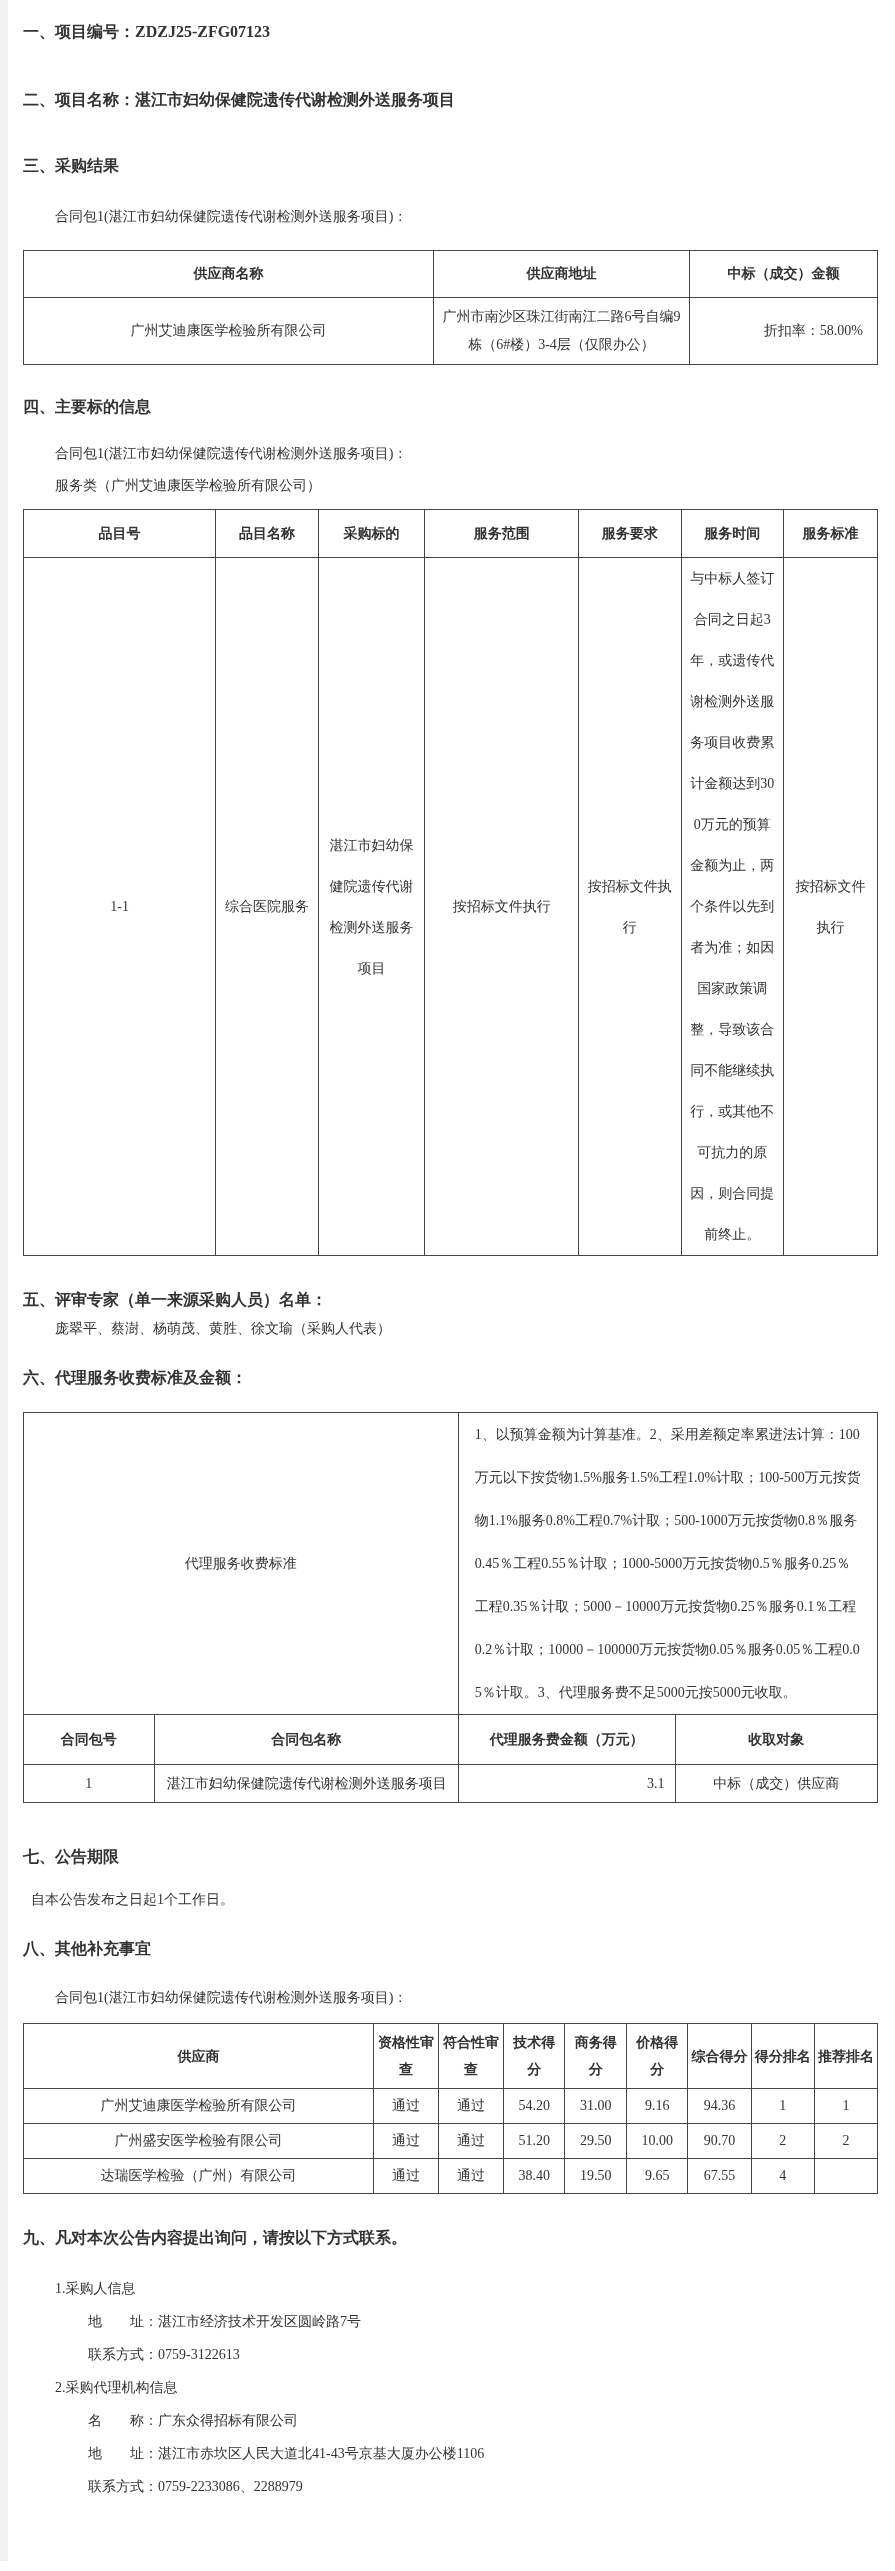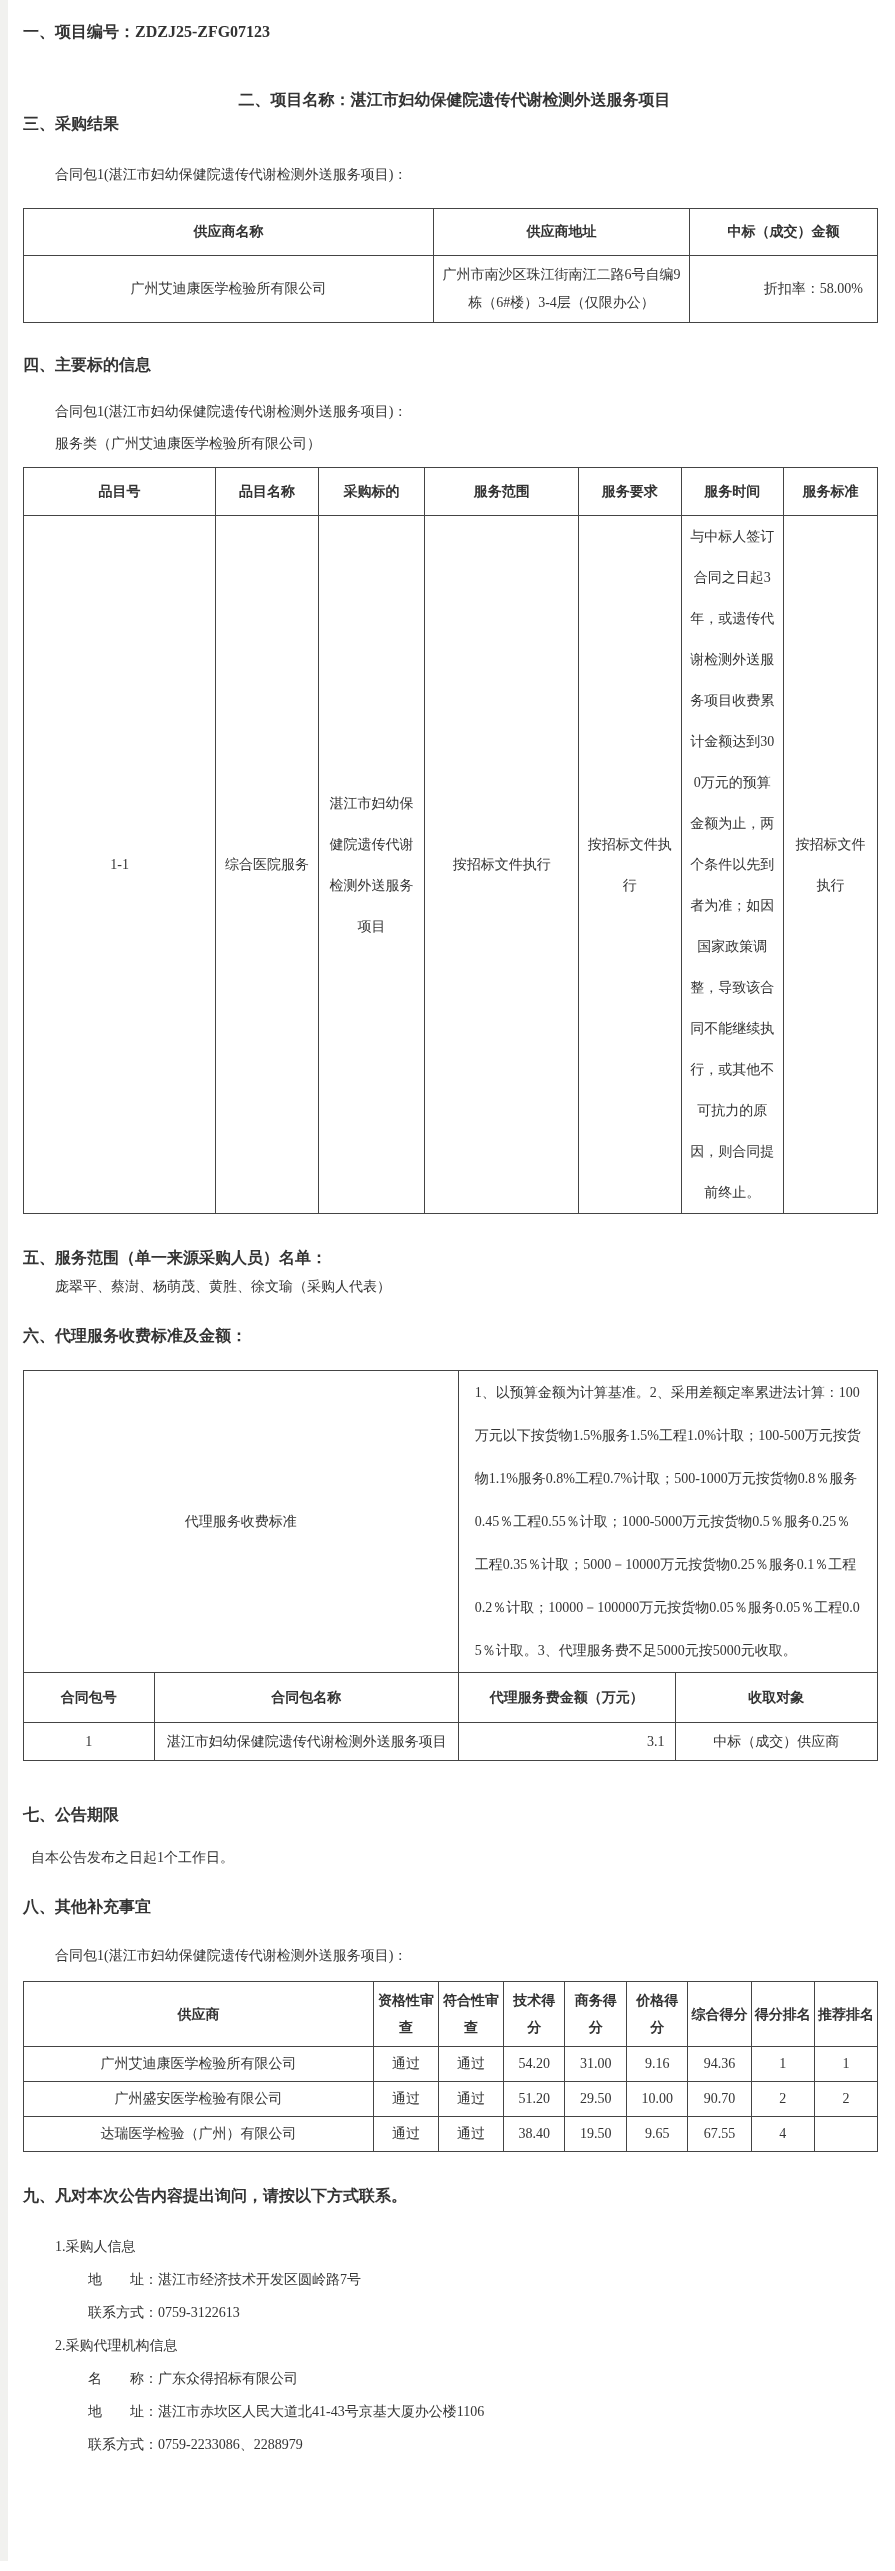--- a/index.html
+++ b/index.html
@@ -31,21 +31,21 @@
   }
   .p {
     margin-left: 32px;
     line-height: 22px;
   }
   
   .g10 { margin-top: 10px; } .g12 { margin-top: 12px; } .g14 { margin-top: 14px; }
   .g18 { margin-top: 6px; } .g20 { margin-top: 20px; margin-left: 8px; } .g22 { margin-top: 22px; }
   .g24 { margin-top: 24px; } .g26 { margin-top: 26px; } .g28 { margin-top: 28px; }
   .g30 { margin-top: 30px; } .g32 { margin-top: 32px; } .g34 { margin-top: 42px; }
-  .g42 { } .g44 { margin-top: 44px; text-align: center; }
+  .g42 { margin-top: 42px; } .g44 { margin-top: 44px; }
 
   table {
     border-collapse: collapse;
     width: 855px;
     table-layout: fixed;
     font-size: 14px;
     color: #333333;
   }
   th, td {
     border: 1px solid #444444;
@@ -146,21 +146,21 @@
       <td>综合医院服务</td>
       <td>湛江市妇幼保健院遗传代谢检测外送服务项目</td>
       <td>按招标文件执行</td>
       <td>按招标文件执行</td>
       <td>与中标人签订合同之日起3年，或遗传代谢检测外送服务项目收费累计金额达到300万元的预算金额为止，两个条件以先到者为准；如因国家政策调整，导致该合同不能继续执行，或其他不可抗力的原因，则合同提前终止。</td>
       <td>按招标文件执行</td>
     </tr>
   </tbody>
     </table>
 
-  <div class="h g32">五、服务范围（单一来源采购人员）名单：</div>
+  <div class="h g32">五、评审专家（单一来源采购人员）名单：</div>
   <div class="p g18">庞翠平、蔡澍、杨萌茂、黄胜、徐文瑜（采购人代表）</div>
 
   <div class="h g26">六、代理服务收费标准及金额：</div>
 
   <table class="t3 g22">
     <colgroup>
         <col style="width:15.3%">
         <col style="width:35.6%">
         <col style="width:25.4%">
         <col style="width:23.7%">

